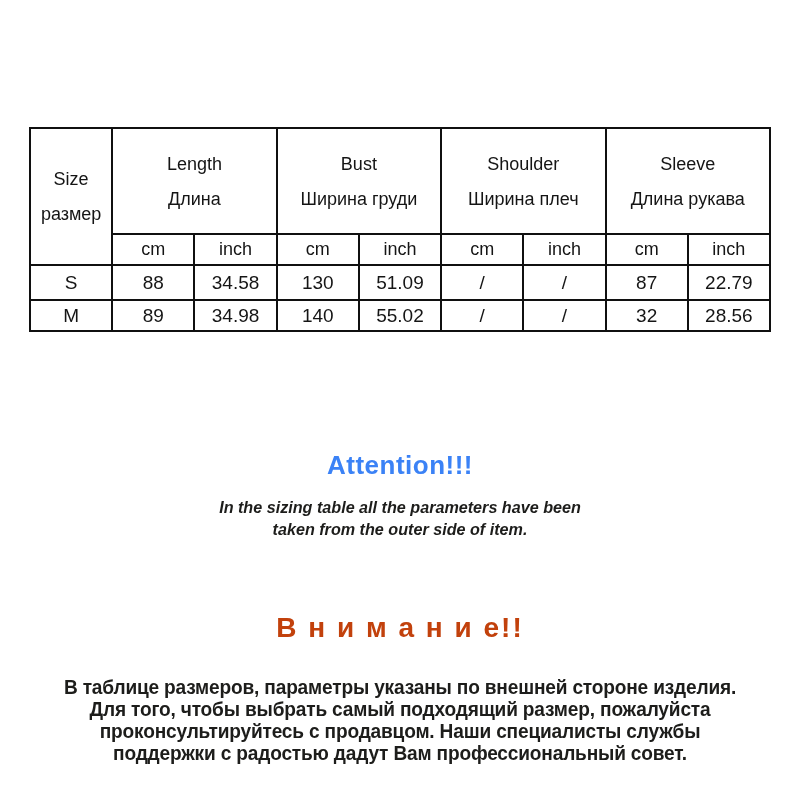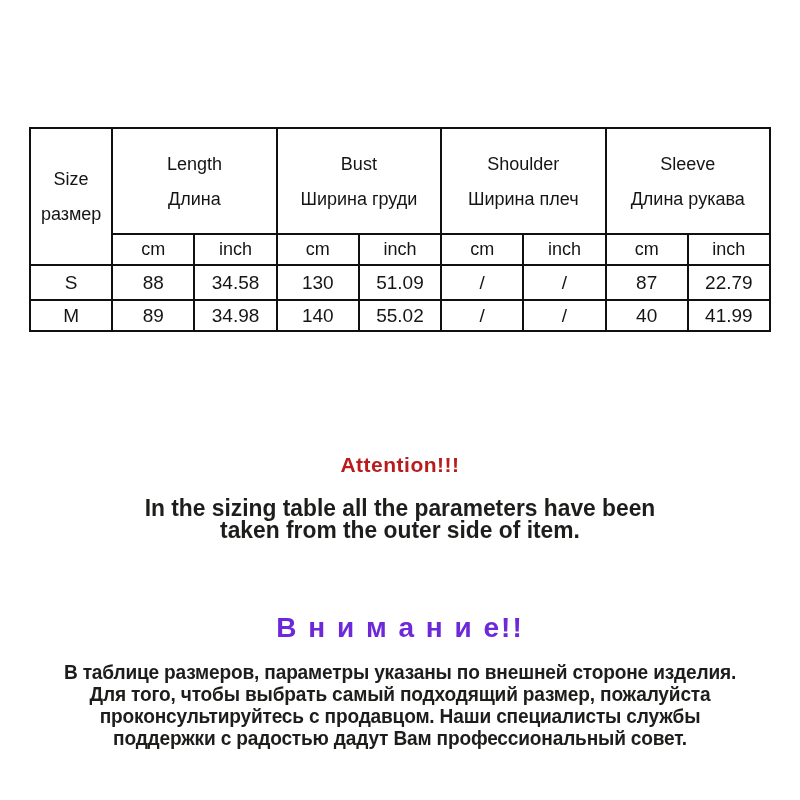--- a/index.html
+++ b/index.html
@@ -48,37 +48,37 @@
     left: 0;
     width: 800px;
     text-align: center;
   }
   .txt-line { display: block; }
   .squeeze-95 { transform: scaleX(0.95); transform-origin: 50% 50%; }
   .squeeze-91 { transform: scaleX(0.91); transform-origin: 50% 50%; }
 
   #attention-title {
     top: 446px;
-    font-size: 21px;
+    font-size: 26px;
     line-height: 38px;
     font-weight: 700;
-    color: #b91c1c;
+    color: #3b82f6;
     letter-spacing: 0.5px;
   }
-  #para-en-1 { top: 497px; font-size: 24px; line-height: 22px; font-weight: 700; }
+  #para-en-1 { top: 497px; font-size: 17px; line-height: 22px; font-weight: 700; font-style: italic; }
   #para-en-2 { top: 546px; font-size: 20px; line-height: 22px; font-weight: 700; }
   #vnimanie-title {
     top: 612px;
     font-size: 28px;
     line-height: 32px;
     font-weight: 700;
-    color: #6d28d9;
+    color: #c2410c;
     letter-spacing: 2px;
   }
-  #para-ru { top: 661px; font-size: 21px; line-height: 22px; font-weight: 700; letter-spacing: -0.2px; }
+  #para-ru { top: 676px; font-size: 21px; line-height: 22px; font-weight: 700; letter-spacing: -0.2px; }
 </style>
 </head>
 <body>
 
 <div class="page">
 
   <table class="size-table">
     <tbody>
       <tr class="row-head">
         <td rowspan="2">
@@ -127,22 +127,22 @@
       </tr>
 
       <tr class="row-data-m">
         <td class="val">M</td>
         <td class="val">89</td>
         <td class="val">34.98</td>
         <td class="val">140</td>
         <td class="val">55.02</td>
         <td class="val">/</td>
         <td class="val">/</td>
-        <td class="val">40</td>
-        <td class="val">41.99</td>
+        <td class="val">32</td>
+        <td class="val">28.56</td>
       </tr>
     </tbody>
   </table>
 
   <div id="attention-title" class="center-block">Attention!!!</div>
 
   <div id="para-en-1" class="center-block">
     <span class="txt-line squeeze-95">In the sizing table all the parameters have been</span>
     <span class="txt-line squeeze-95">taken from the outer side of item.</span>
   </div>

